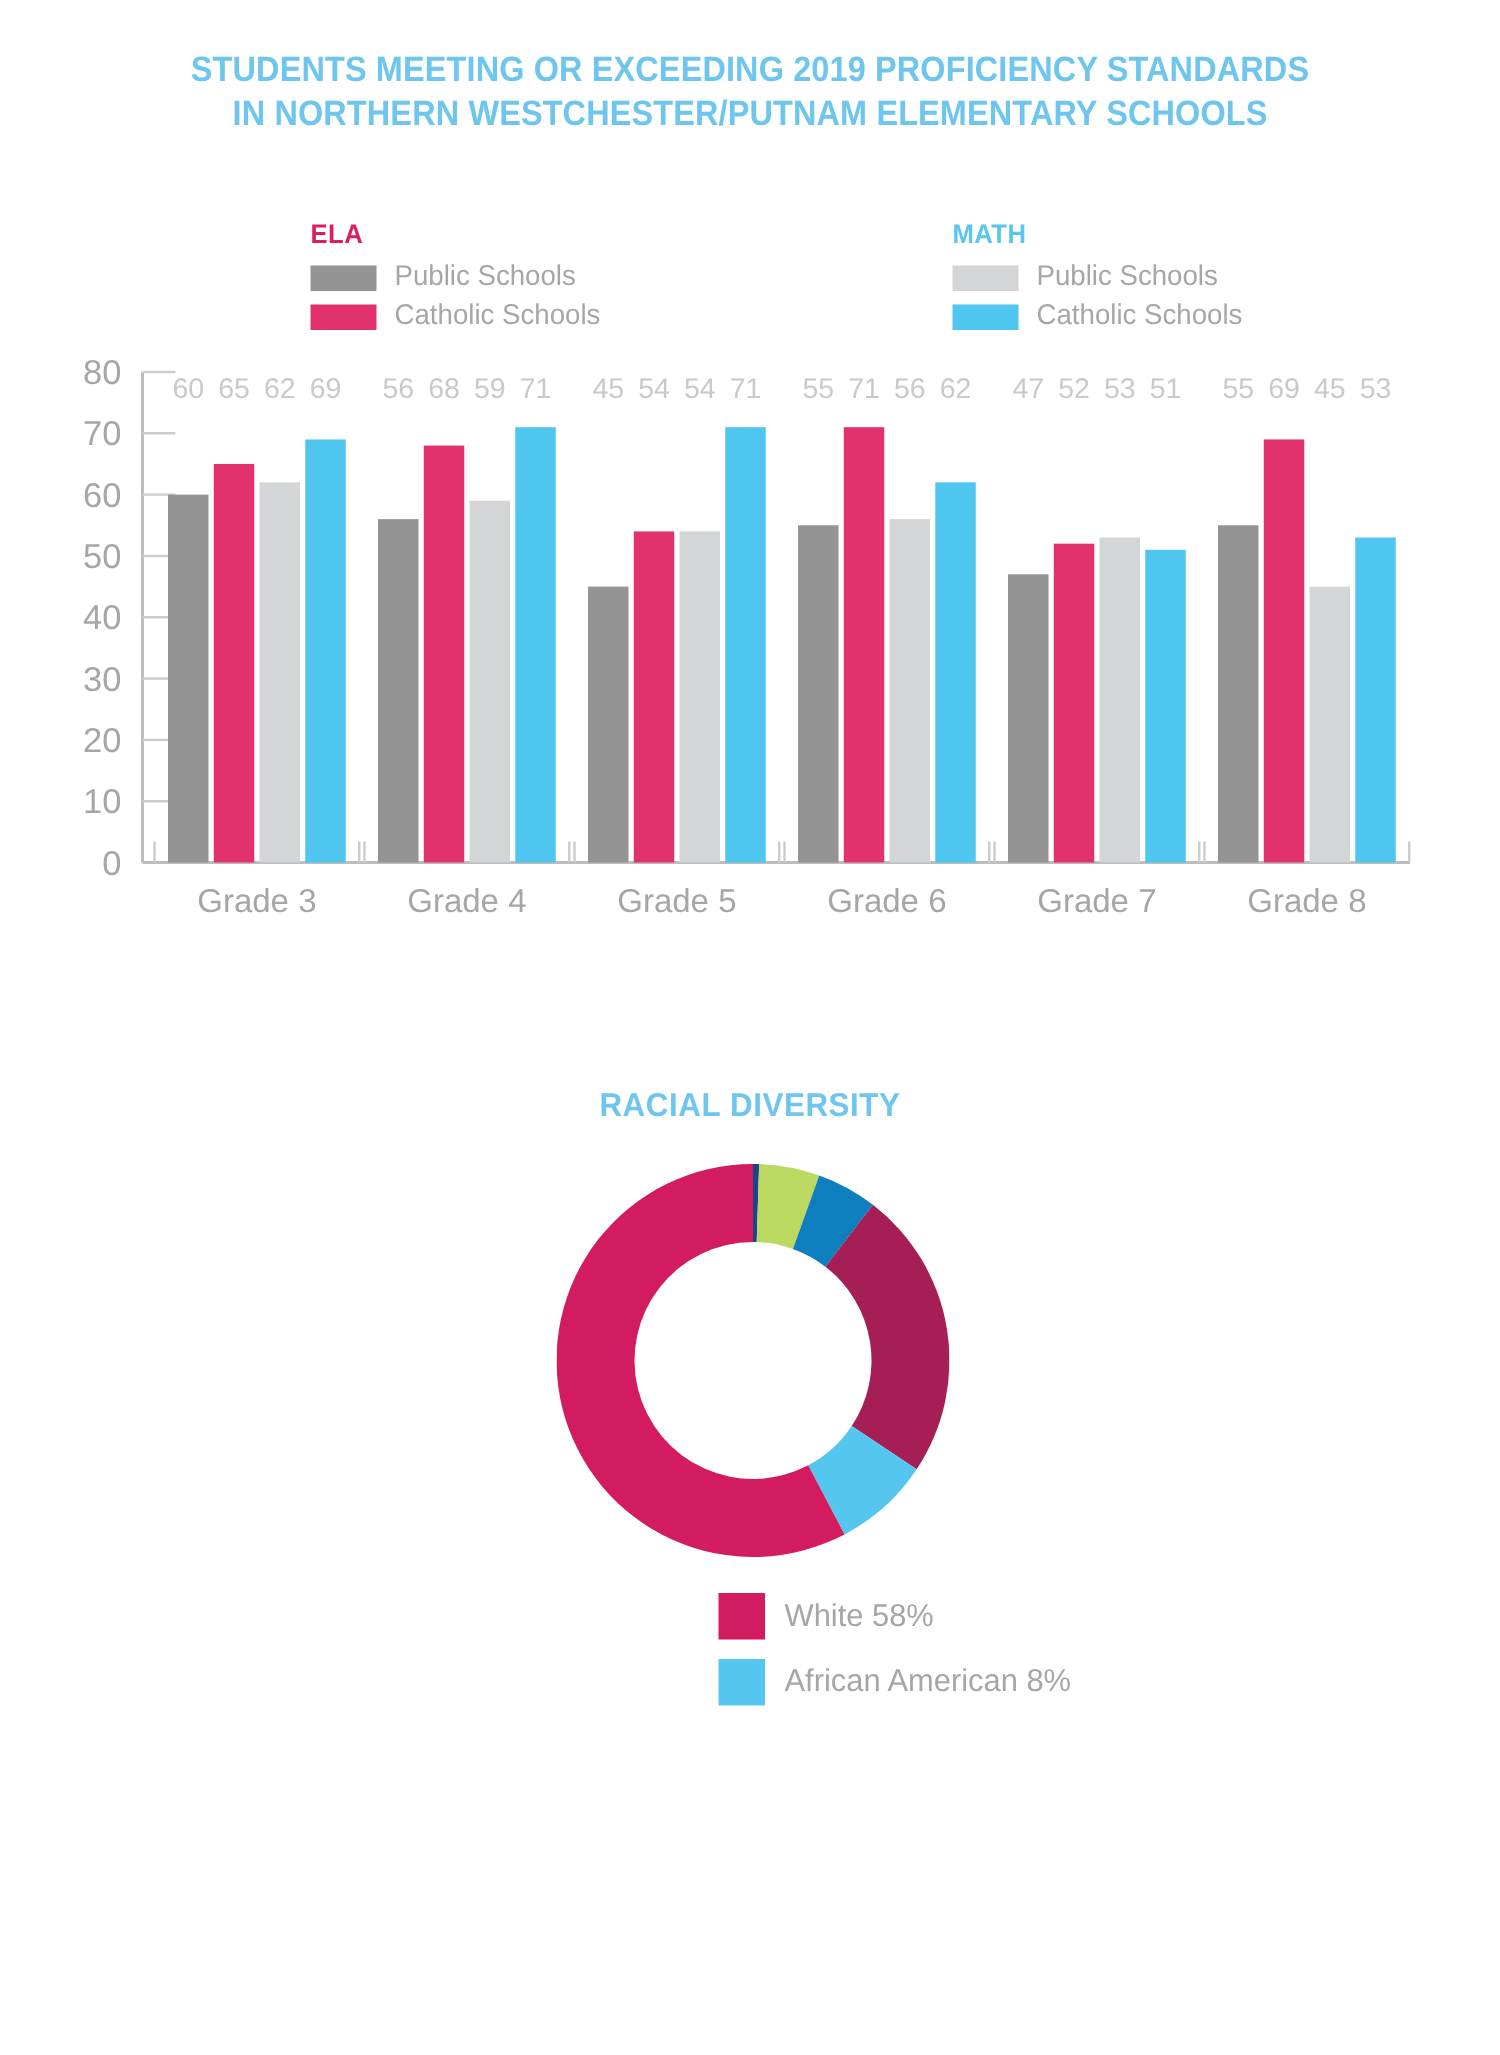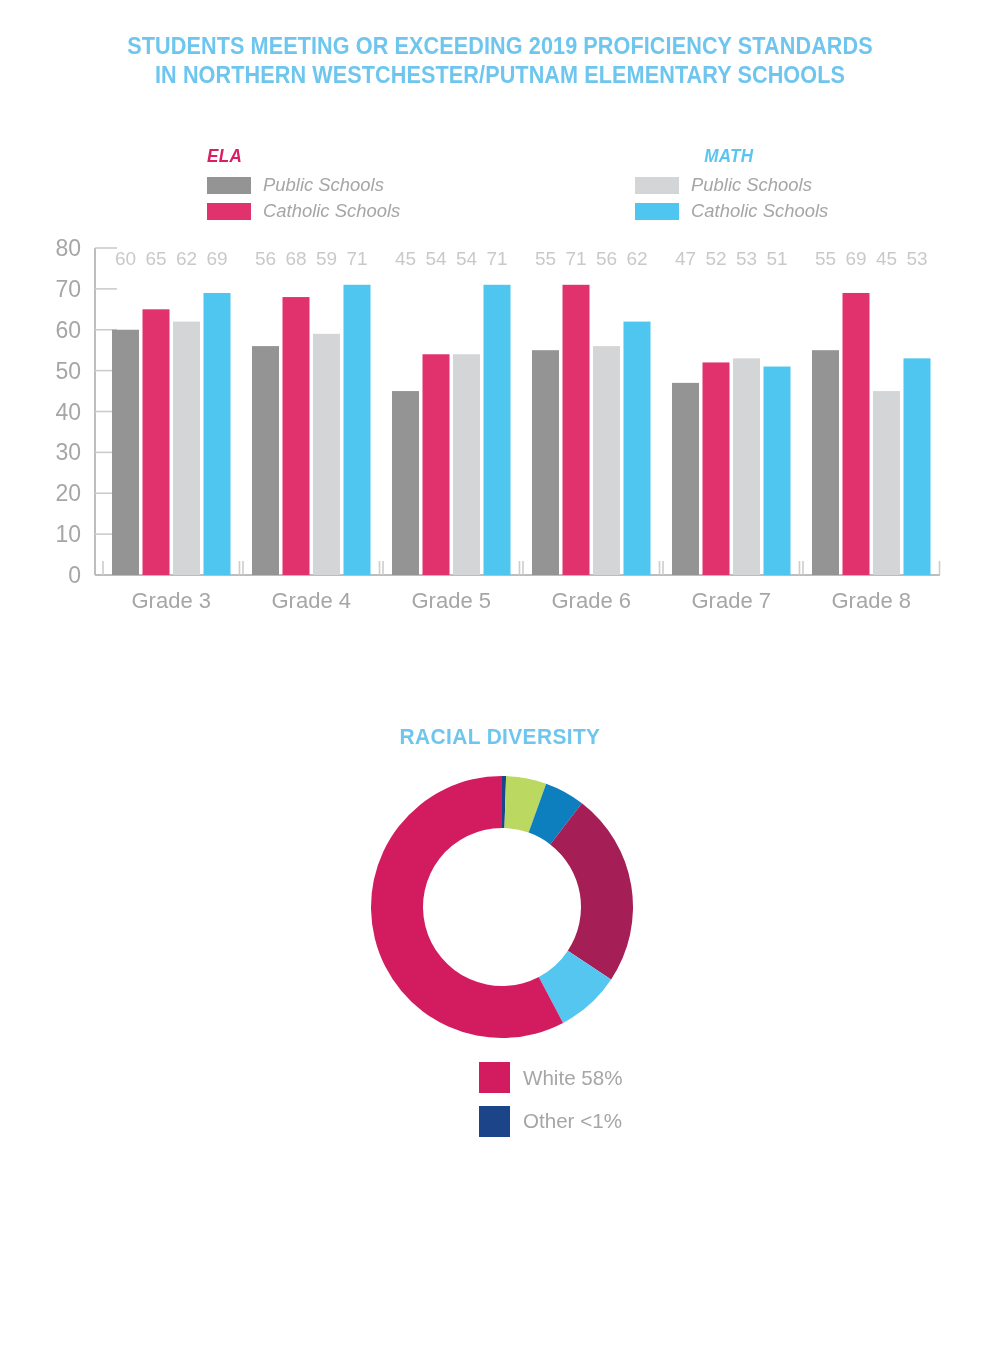--- a/index.html
+++ b/index.html
@@ -26,23 +26,23 @@
     font-weight: bold;
     font-size: 23.5px;
     line-height: 29px;
     letter-spacing: 0.1px;
     transform: scaleX(0.92);
     transform-origin: center top;
   }
   #chart-title .line { display: block; white-space: nowrap; }
 
   
-  .legend-group { position: absolute; font-style: italic; }
+  .legend-group { position: absolute; }
   #legend-ela  { left: 207px; top: 146px; }
-  #legend-math { left: 635px; top: 146px; text-align: center; }
+  #legend-math { left: 635px; top: 146px; }
 
   .legend-heading {
     font-weight: bold;
     font-size: 18px;
     line-height: 21px;
     letter-spacing: 0.3px;
     margin-bottom: 5px;
     transform: scaleX(0.95);
     transform-origin: left top;
   }
@@ -248,16 +248,16 @@
       <path d="M 192.0181512132886 246.9214614405471 A 131 131 0 1 1 130.99999999999997 0 L 130.99999999999997 52 A 79 79 0 1 0 167.79720569350994 200.9068355252154 Z" fill="#d31b5f"></path>
     </svg>
 </div>
 
 <div id="donut-legend">
   <div class="legend-row">
     <span class="legend-swatch" style="background:#d31b5f"></span>
     <span class="legend-label">White 58%</span>
   </div>
   <div class="legend-row">
-    <span class="legend-swatch" style="background:#1b4489"></span>
-    <span class="legend-label">Other &lt;1%</span>
+    <span class="legend-swatch" style="background:#55c6ef"></span>
+    <span class="legend-label">African American 8%</span>
   </div>
 </div>
 
 </body></html>

